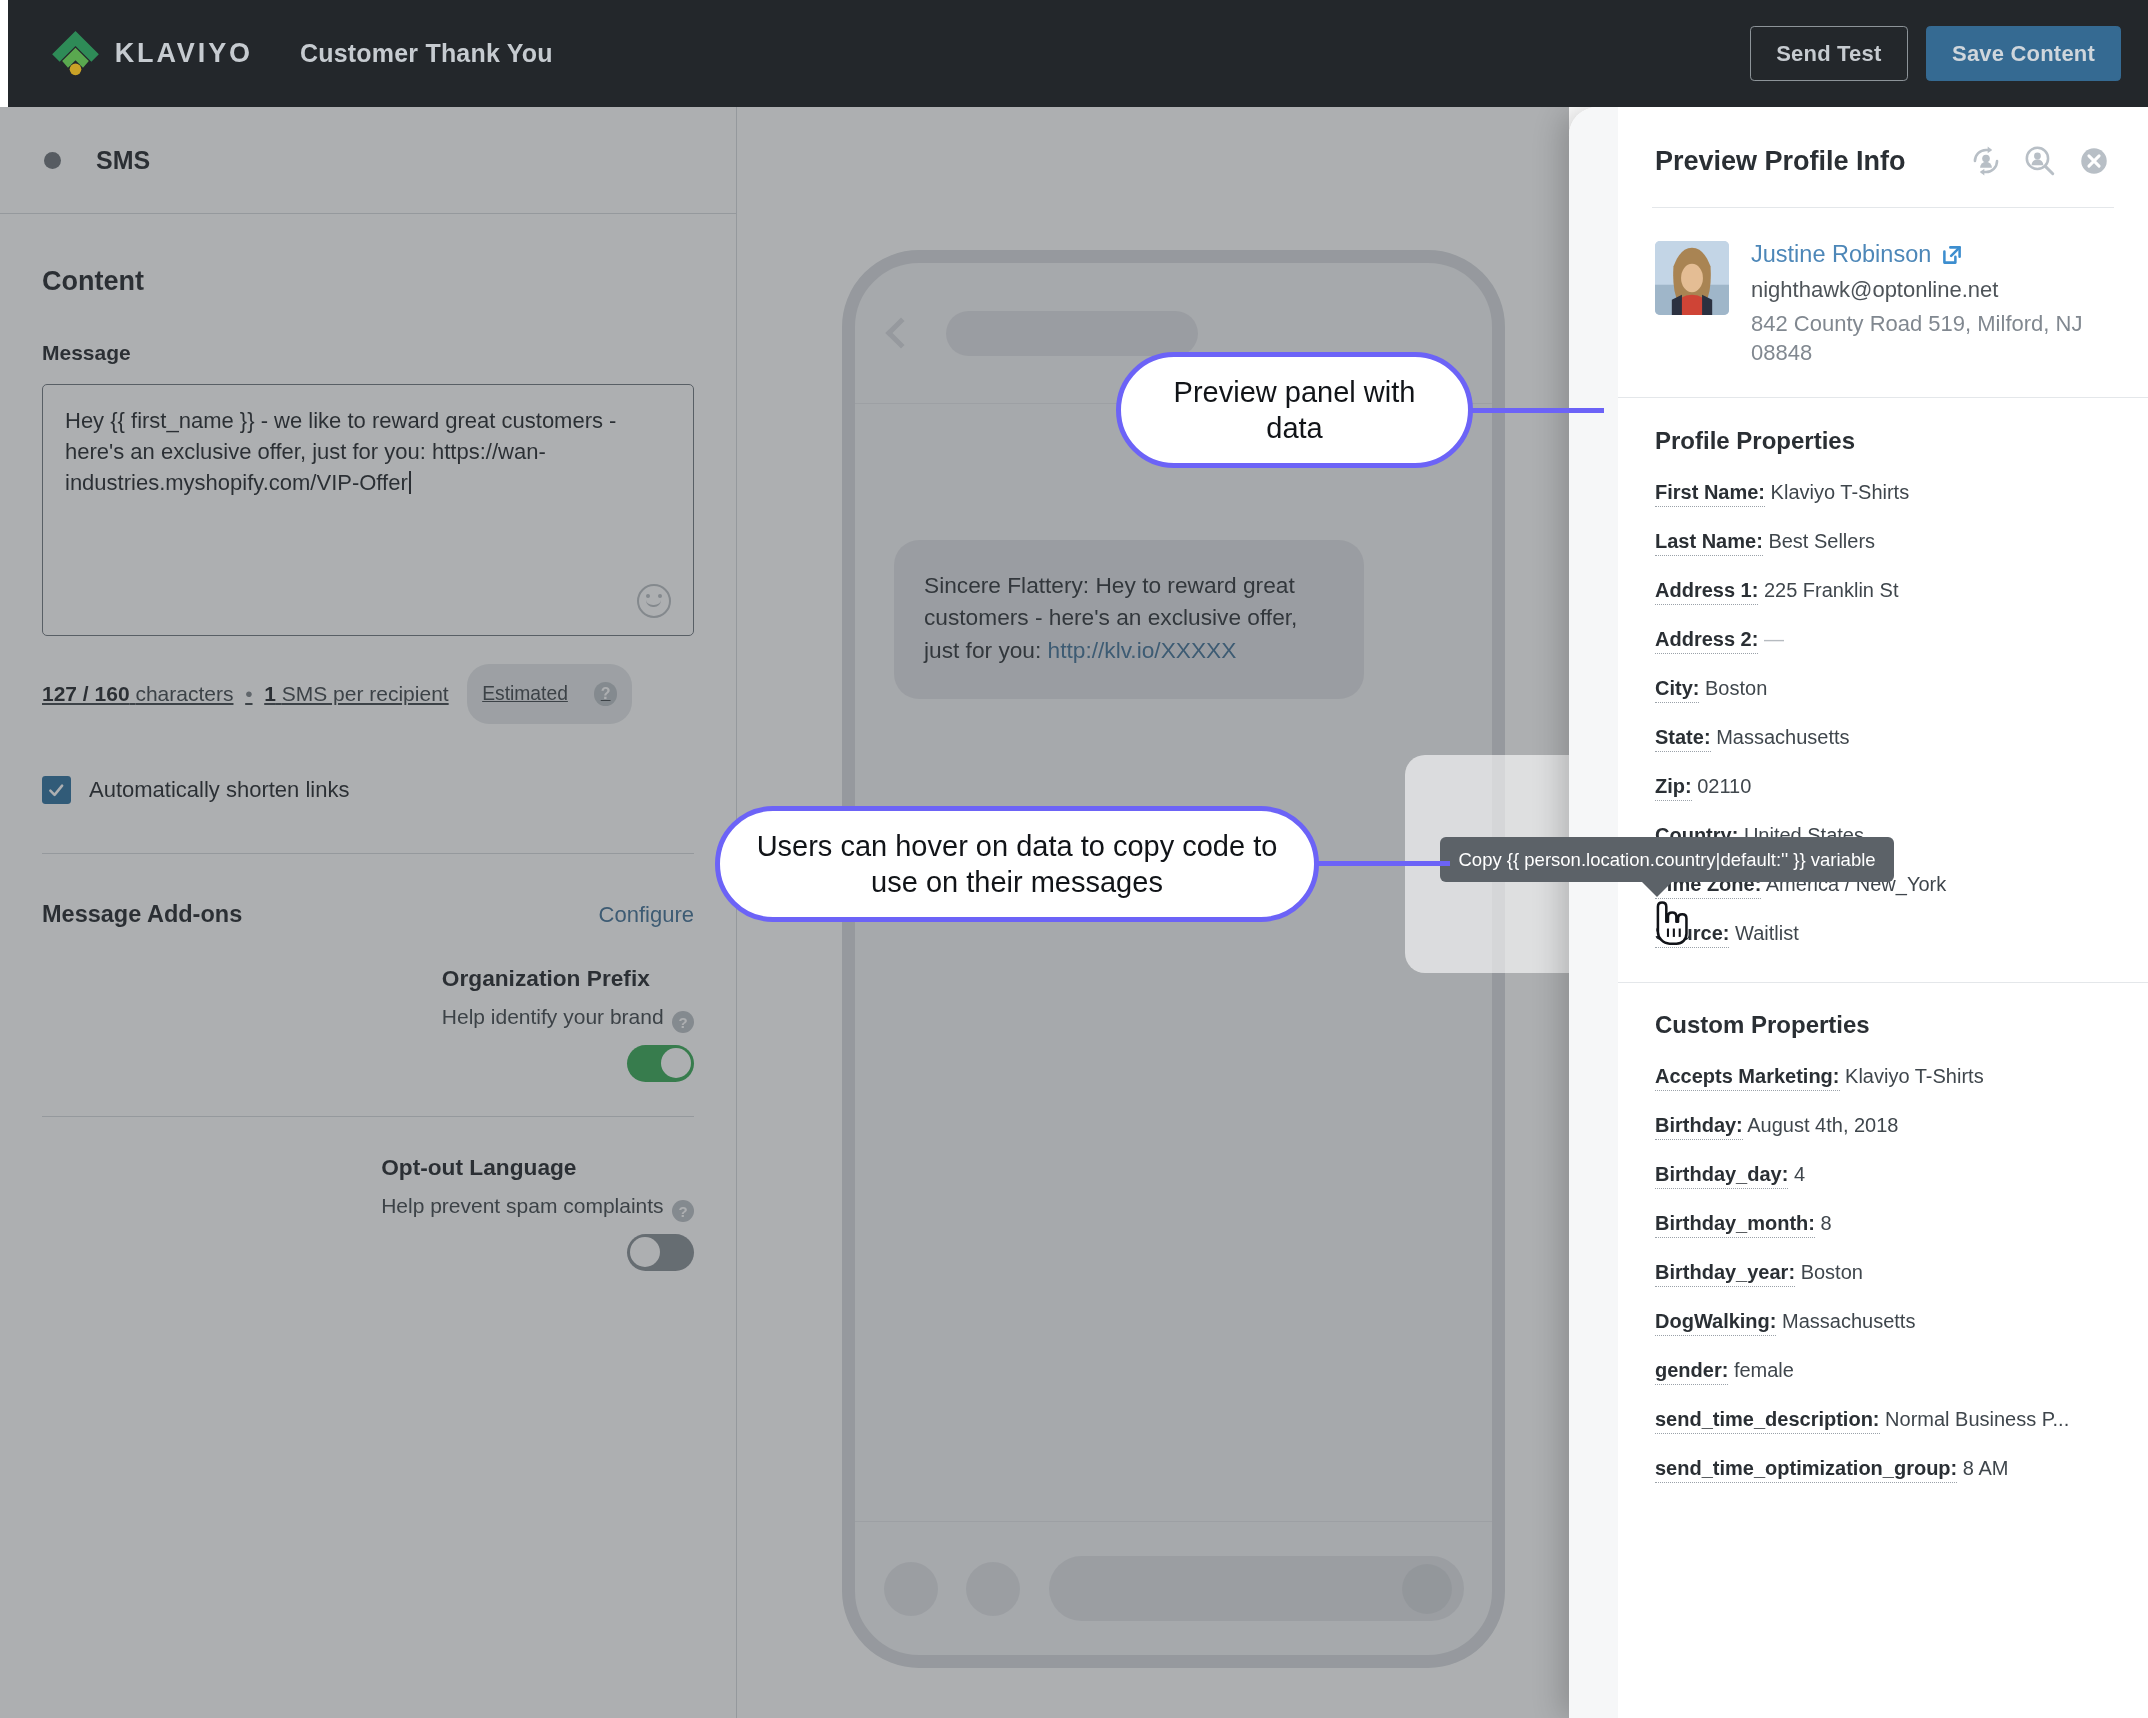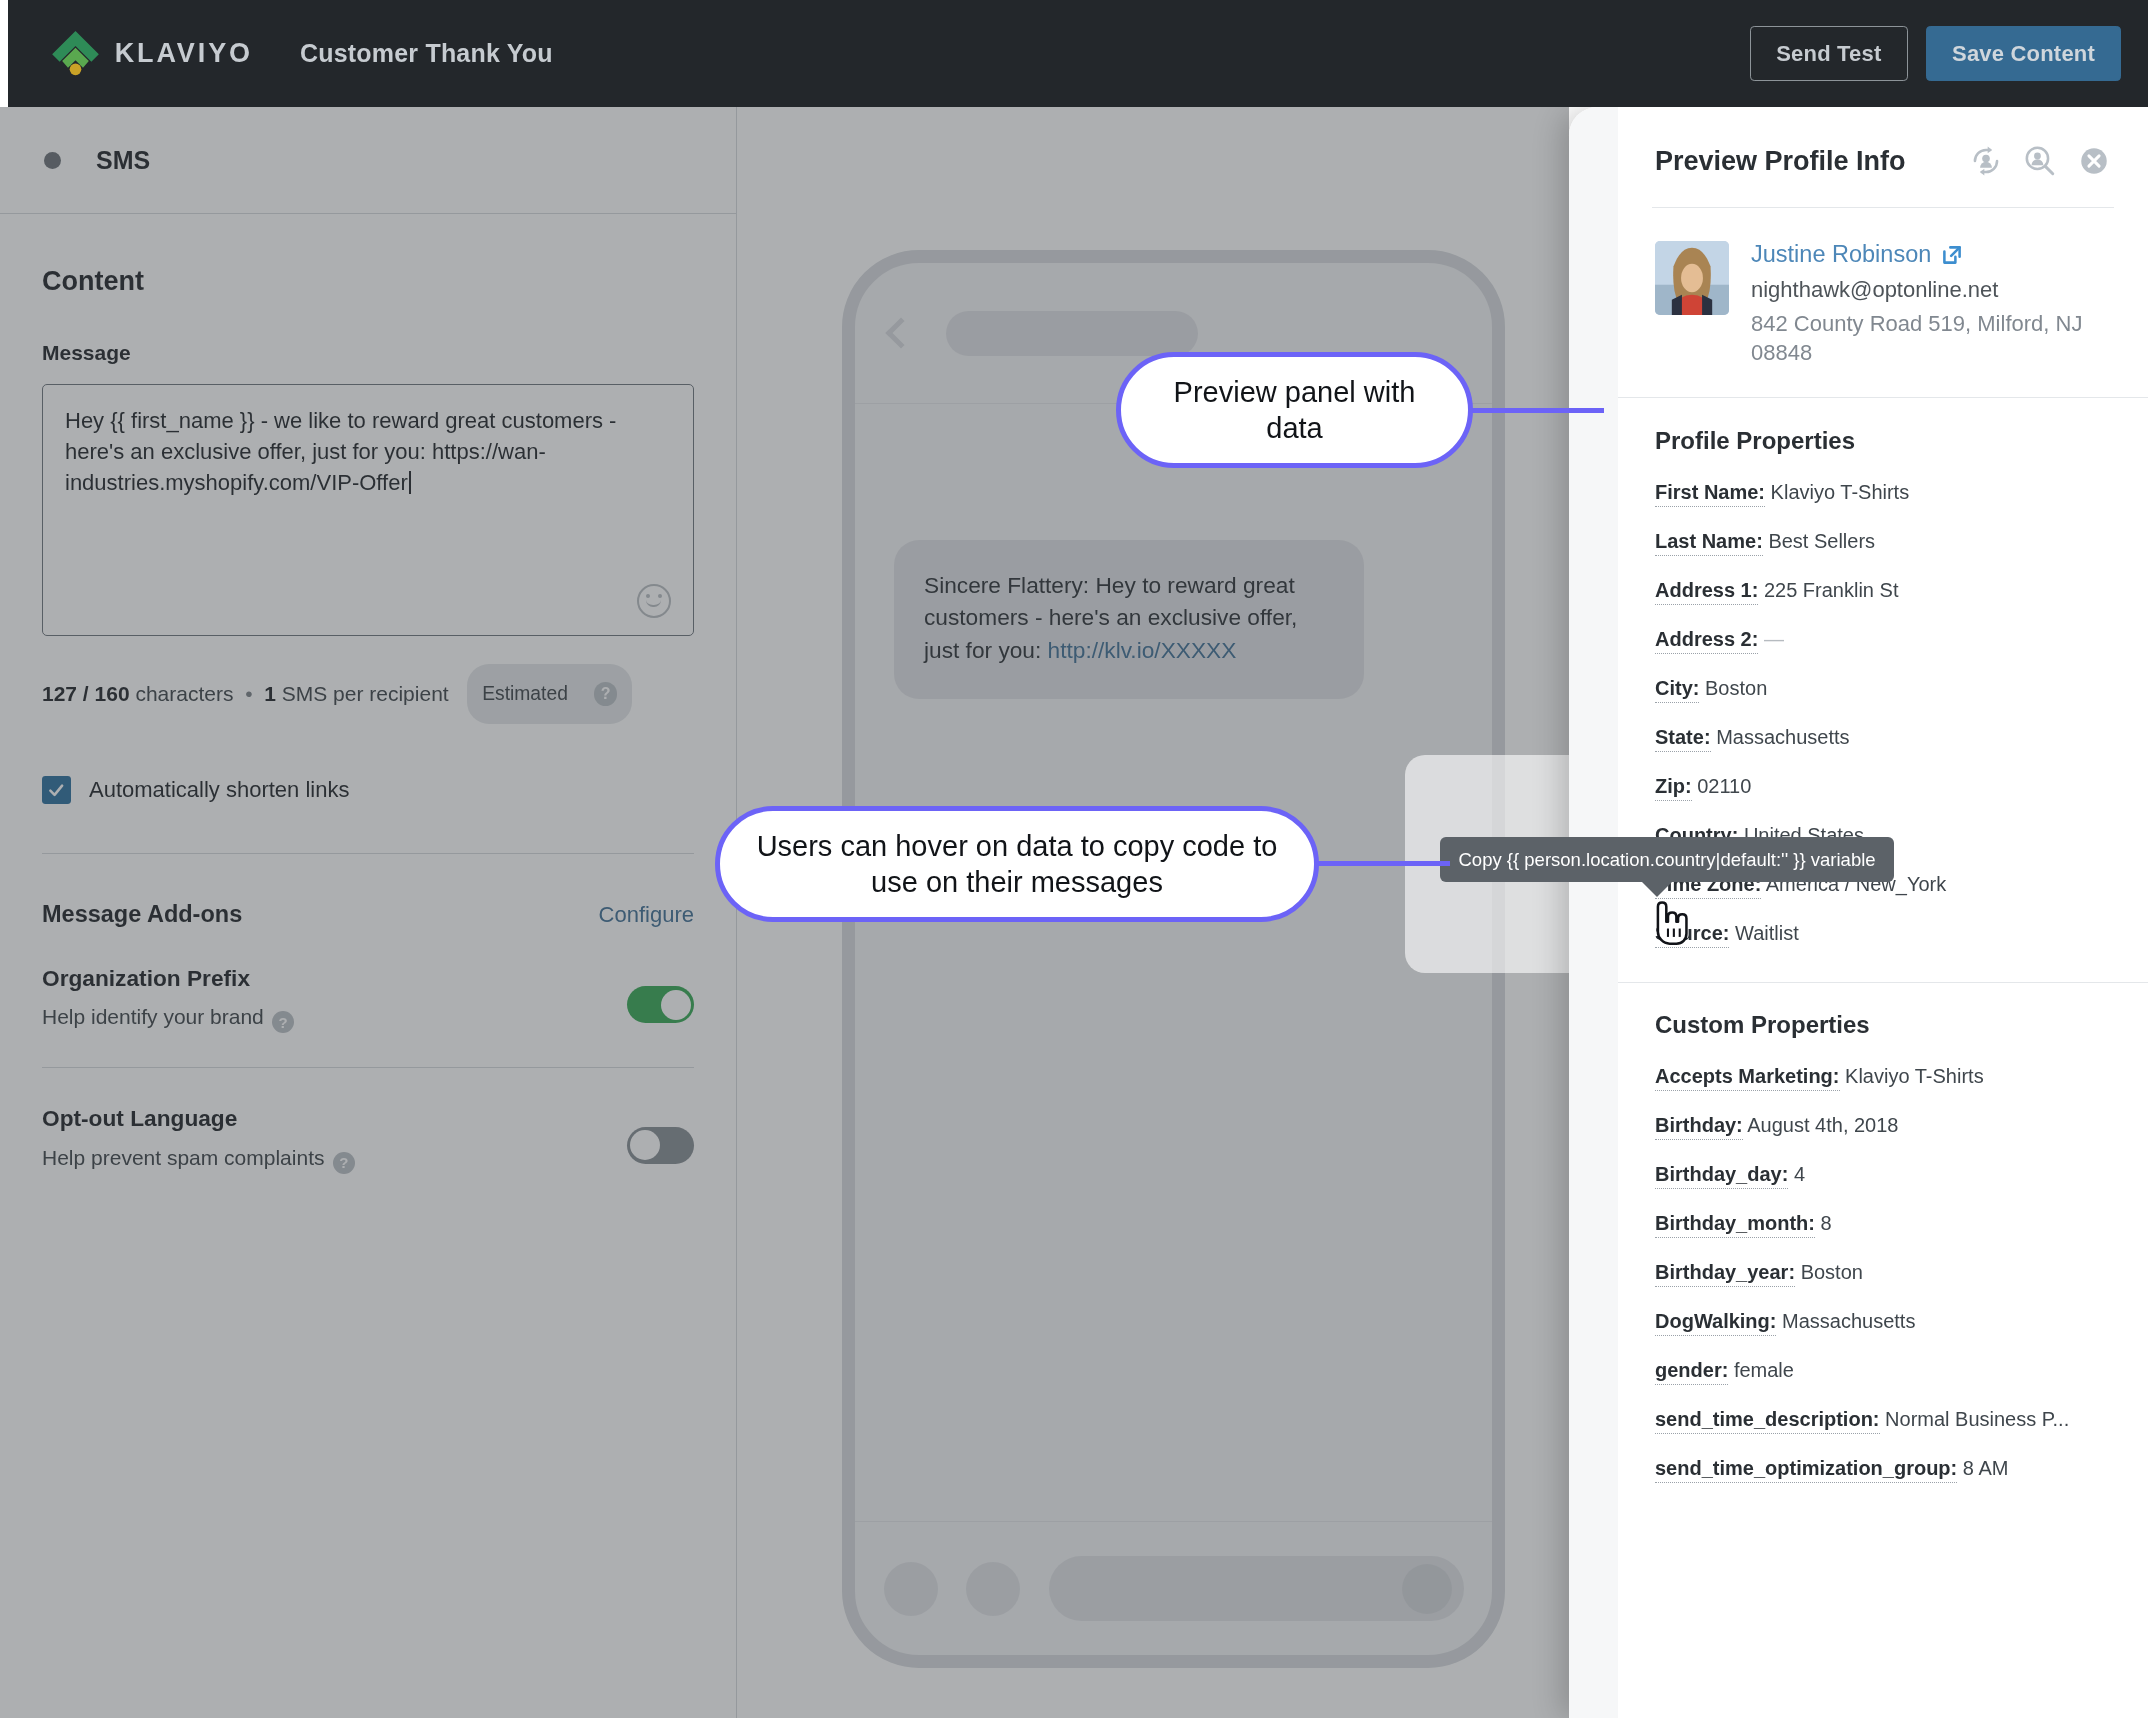--- a/index.html
+++ b/index.html
@@ -66,21 +66,21 @@
                border-radius: 50%; border: 2.1px solid #b8bdc2; }
   .emoji-btn::before, .emoji-btn::after {
     content: ""; position: absolute; width: 4.2px; height: 4.2px; border-radius: 50%;
     background: #b8bdc2; top: 8.4px;
   }
   .emoji-btn::before { left: 6.7px; } .emoji-btn::after { right: 6.7px; }
   .emoji-smile { position: absolute; left: 6.7px; top: 14.3px; width: 15px; height: 7.6px;
                  border-bottom: 2.1px solid #b8bdc2; border-radius: 0 0 10px 10px; }
 
   .counter { display: flex; align-items: center; gap: 0; margin-top: 28.5px; font-size: 21px;
-             color: #3d4449; }
+             color: #3d4449; text-decoration: underline; }
   .counter b { font-weight: bold; color: #1f2428; }
   .counter .sep { margin: 0 11.7px; color: #7b8187; }
   .pill { margin-left: 18.5px; background: #e3e6e8; color: #3d4449; font-size: 19.3px;
           border-radius: 22px; padding: 18px 15px; display: flex; align-items: center; gap: 26px; }
   .qmark { width: 23.5px; height: 23.5px; border-radius: 50%; background: #b9bfc4; color: #fff;
            font-size: 16px; font-weight: bold; display:flex; align-items:center; justify-content:center; }
   .qmark-sm { width: 22px; height: 22px; border-radius: 50%; background: #b9bfc4; color: #fff;
            font-size: 15px; font-weight: bold; display:inline-flex; align-items:center;
            justify-content:center; vertical-align: -3.4px; margin-left: 8.4px; }
 
@@ -89,21 +89,21 @@
   .checkbox { width: 28.5px; height: 28.5px; border-radius: 3.4px; background: #2a6e9e;
               display:flex; align-items:center; justify-content:center; }
   .checkbox svg { display:block; }
   .checkrow-label { font-size: 22px; color: #1f2428; margin-left: 18.5px; }
 
   .addons-head { display: flex; align-items: baseline; margin-top: 47px; }
   .addons-title { font-size: 23.5px; font-weight: bold; color: #1f2428; }
   .configure-link { margin-left: auto; font-size: 22px; color: #3f6f95; cursor: pointer; }
 
   .addon-row { padding: 37px 0 34px; border-bottom: 0.8px solid #d6dadd; display:flex;
-               align-items: center; }
+               align-items: flex-end; flex-direction: column; }
   .addon-row.last { border-bottom: none; }
   .addon-name { font-size: 22.7px; font-weight: bold; color: #1f2428; }
   .addon-sub { font-size: 21px; color: #3d4449; margin-top: 13.4px; }
   .toggle { margin-left: auto; width: 67px; height: 37px; border-radius: 20px; position: relative;
             margin-top: 11.7px; }
   .toggle.on { background: #34a853; }
   .toggle.off { background: #868d93; }
   .toggle .knob { position: absolute; top: 3.4px; width: 30px; height: 30px; border-radius: 50%;
                   background: #ffffff; }
   .toggle.on .knob { right: 3.4px; } .toggle.off .knob { left: 3.4px; }

